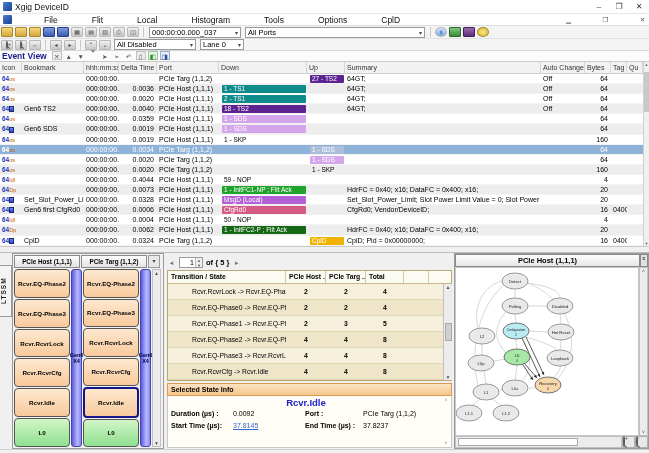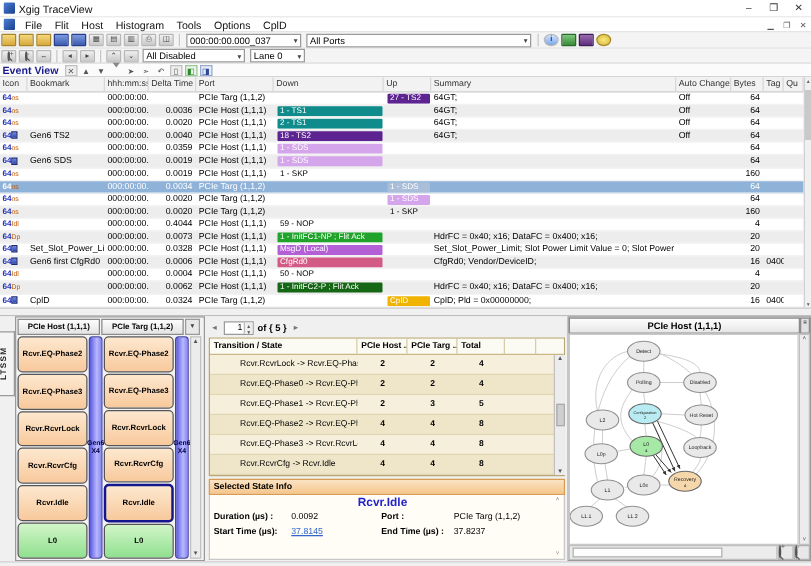--- a/index.html
+++ b/index.html
@@ -5,21 +5,21 @@
   * { margin:0; padding:0; box-sizing:border-box; }
   html,body { width:649px; height:453px; overflow:hidden; }
   body { font-family:"Liberation Sans", sans-serif; font-size:8px; color:#000; background:#f0f0f0; position:relative; }
 
   
   .titlebar { height:14px; background:#fff; display:flex; align-items:center; border-bottom:1px solid #e6e6e6; }
   .appicon { width:9px; height:9px; margin:0 3px 0 3px; background:linear-gradient(135deg,#4a7fd4,#1c3f8f); border-radius:1px; }
   .title-text { font-size:8.5px; color:#111; flex:1; }
   .wctl { width:20px; text-align:center; font-size:8px; color:#333; line-height:14px; }
 
-  .menubar { height:12px; background:#fff; display:flex; align-items:center; border-bottom:1px solid #ddd; }
+  .menubar { height:12px; background:#fff; display:flex; align-items:center; border-bottom:1px solid #ddd;gap:24px; }
   .menu-item { padding:0 5px; font-size:8.5px; color:#111; line-height:12px; }
   .mdi-ctl { width:13px; text-align:center; font-size:6.5px; color:#555; }
 
   
   .toolbar { display:flex; align-items:center; background:#f4f4f4; }
   .tb1 { height:13px; border-bottom:1px solid #e2e2e2; }
   .tb2 { height:12px; border-bottom:1px solid #d8d8d8; }
   .tbi { width:12px; height:10px; margin:0 1px; border:1px solid #b8b8b8; border-radius:1px; background:#e8e8e8; position:relative; font-size:6px; line-height:8px; text-align:center; color:#444; overflow:hidden; }
   .tbi.folder { background:linear-gradient(#f4d87c,#d8a83c); border-color:#a8862a; }
   .tbi.disk { background:linear-gradient(#7c9ae0,#3c5cb0); border-color:#2a3f8a; color:#fff; }
@@ -30,21 +30,21 @@
   .tbi.info { border-radius:50%; background:linear-gradient(#cfe2ff,#7aa8e8); color:#123a8a; font-weight:bold; }
   .sep { width:1px; height:10px; background:#c8c8c8; margin:0 3px; }
   .combo { height:11px; border:1px solid #9a9a9a; background:#fff; display:flex; align-items:center; font-size:7.5px; padding:0 2px; margin:0 2px; }
   .combo .val { flex:1; overflow:hidden; white-space:nowrap; }
   .combo .dd { color:#444; font-size:6px; margin-left:2px; }
   .zoomglyph { width:7px; height:7px; border:1.2px solid #555; border-radius:50%; position:relative; margin:1px auto; }
   .zoomglyph::after { content:""; position:absolute; width:3px; height:1.2px; background:#555; transform:rotate(45deg); right:-3px; bottom:-1px; }
   .zoomglyph span { position:absolute; top:-2px; left:0.5px; font-size:6px; color:#555; }
 
   
-  .evbar { height:11px; background:#fbfbfb; border-bottom:1px solid #c9c9c9; display:flex; align-items:flex-end; padding-left:2px; }
+  .evbar { height:11px; background:#fbfbfb; border-bottom:1px solid #c9c9c9; display:flex; align-items:flex-start; padding-left:2px; }
   .evbar .ev-title { color:#1a1a8c; font-weight:bold; font-size:8.5px; margin-right:4px; }
   .evi { width:10px; height:9px; margin:0 1px; font-size:6.5px; line-height:9px; text-align:center; color:#555; border:1px solid transparent; }
   .evi.boxed { border-color:#c0c0c0; background:#eee; }
   .evi.greenb { color:#2a8a2a; border-color:#9ac89a; background:#e8f4e8; }
   .evi.blueb { color:#2a4a9a; border-color:#9aaccc; background:#e8ecf8; }
   .funnel { width:0; height:0; border-left:3px solid transparent; border-right:3px solid transparent; border-top:4px solid #888; margin:2px auto 0; }
 
   
   .evtable { position:absolute; top:62px; left:0; width:649px; height:184px; background:#fff; }
   .ev-grid { display:grid; grid-template-columns:22px 62px 35px 38px 62px 88px 38px 196px 44px 26px 16px 16px; width:643px; }
@@ -130,31 +130,31 @@
   .zbtn { width:13px; border:1px solid #b0b0b0; background:#e8e8e8; }
   .statusbar { position:absolute; bottom:0; left:0; width:649px; height:4px; background:#f0f0f0; border-top:1px solid #cfcfcf; }
 
   svg text { font-family:"Liberation Sans",sans-serif; fill:#222; }
 </style>
 </head>
 <body>
 
 <div class="titlebar">
   <div class="appicon"></div>
-  <div class="title-text">Xgig TraceView</div>
+  <div class="title-text">Xgig DeviceID</div>
   <div class="wctl">–</div>
   <div class="wctl">❐</div>
   <div class="wctl">✕</div>
 </div>
 
 <div class="menubar">
   <div class="appicon"></div>
   <div class="menu-item">File</div>
   <div class="menu-item">Flit</div>
-  <div class="menu-item">Host</div>
+  <div class="menu-item">Local</div>
   <div class="menu-item">Histogram</div>
   <div class="menu-item">Tools</div>
   <div class="menu-item">Options</div>
   <div class="menu-item">CplD</div>
   <div style="flex:1"></div>
   <div class="mdi-ctl">▁</div>
   <div class="mdi-ctl">❐</div>
   <div class="mdi-ctl">✕</div>
 </div>
 

